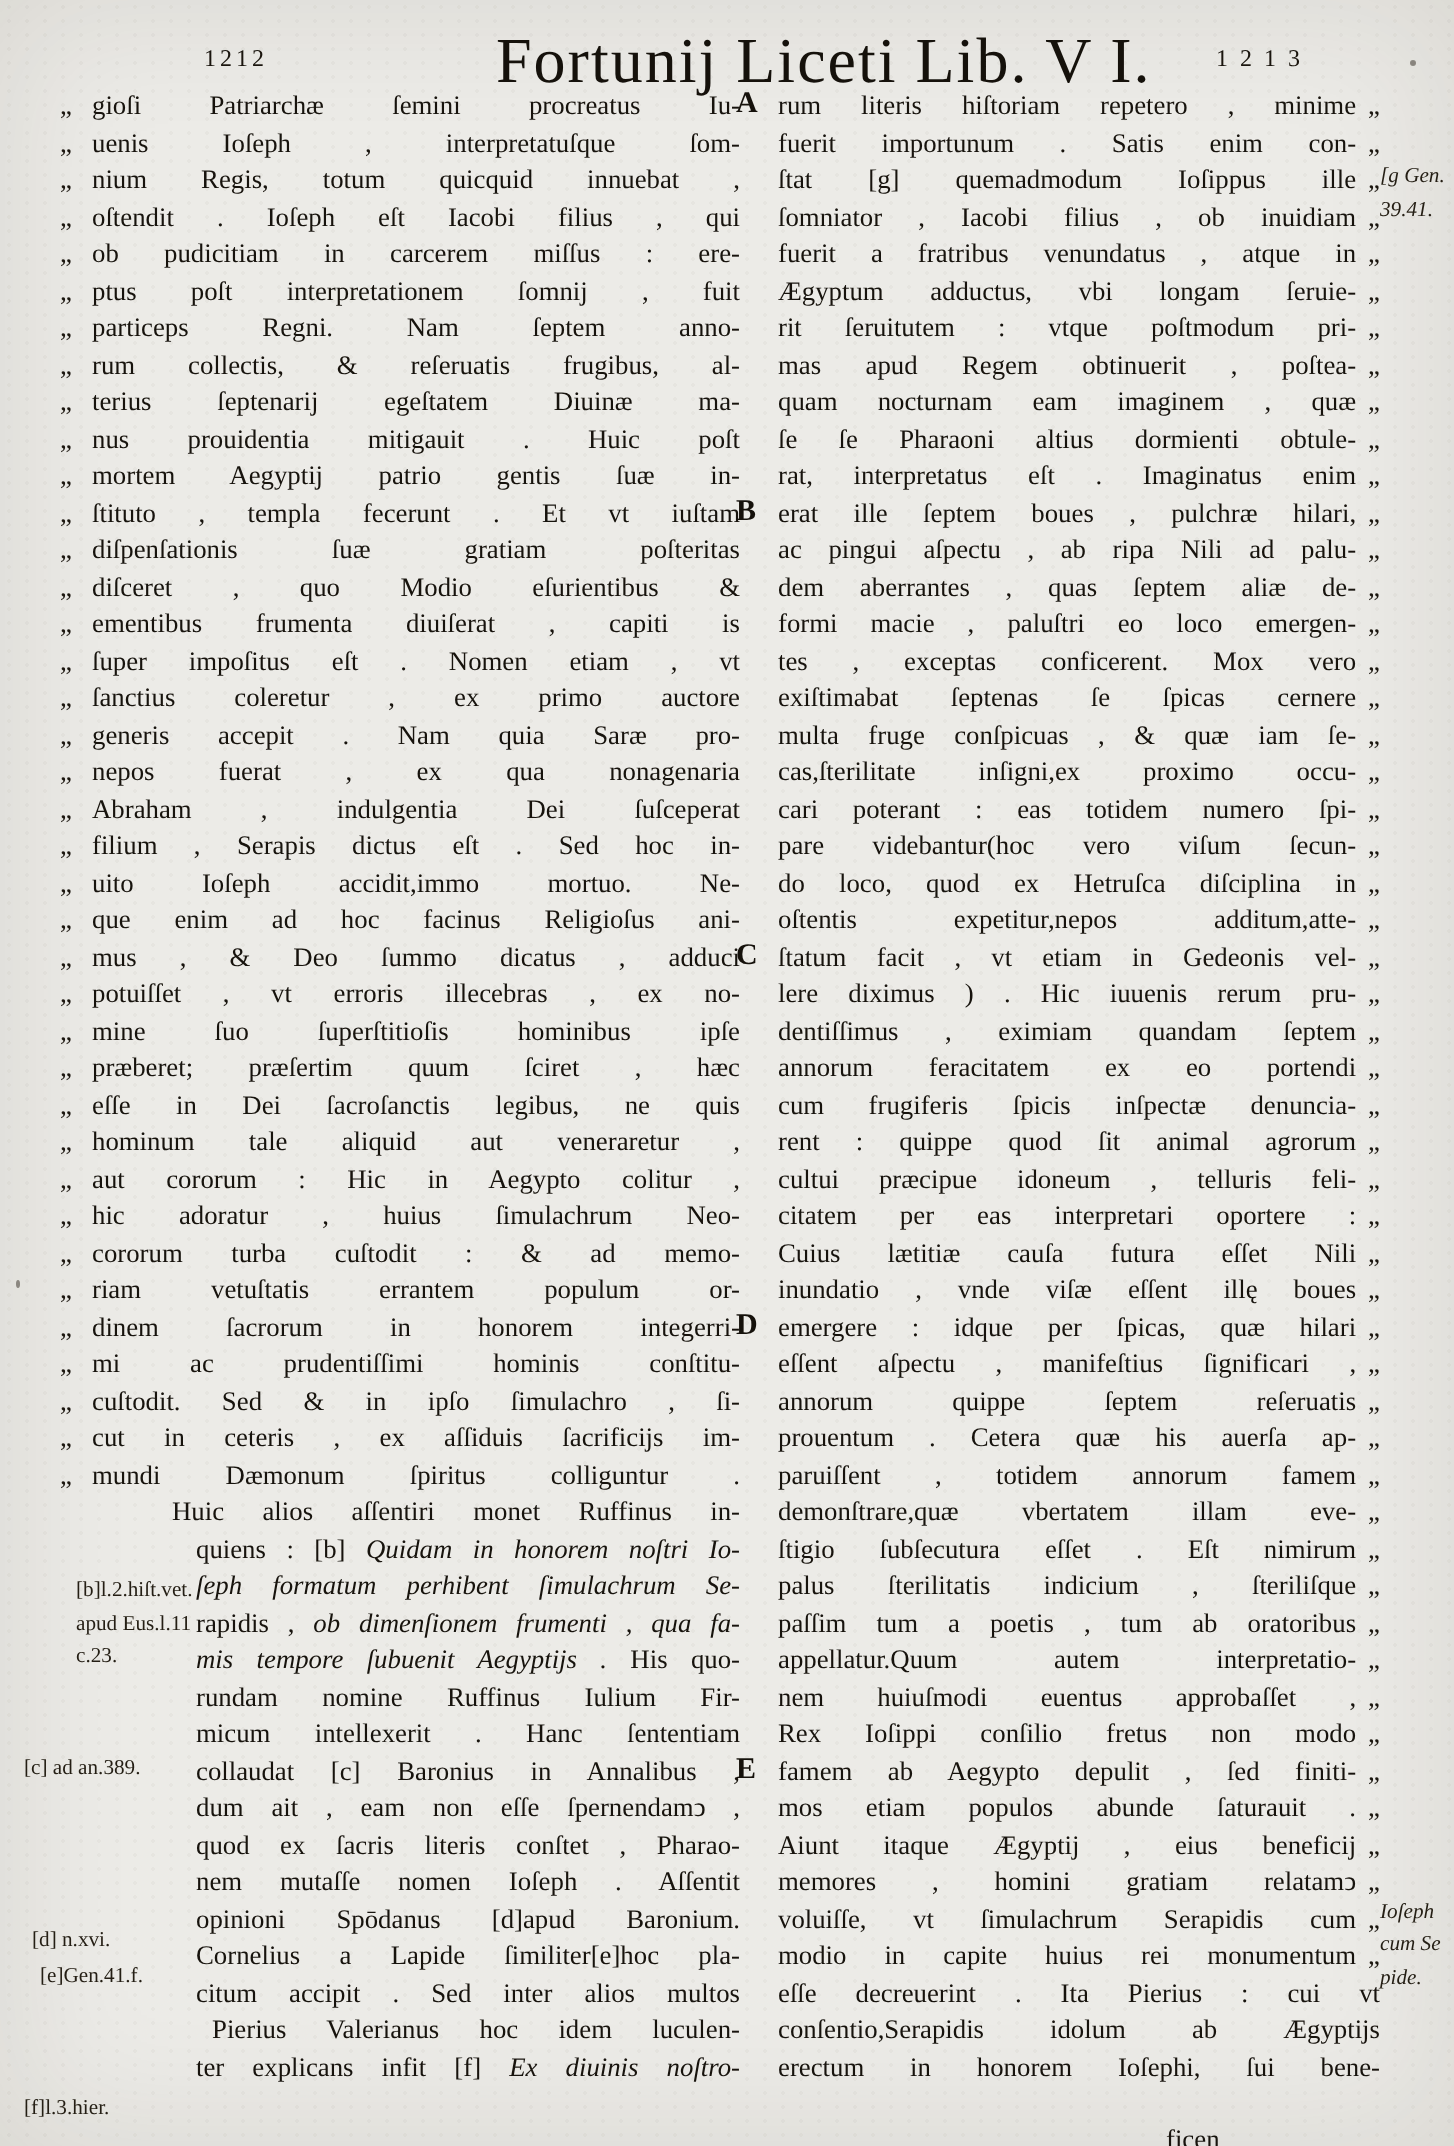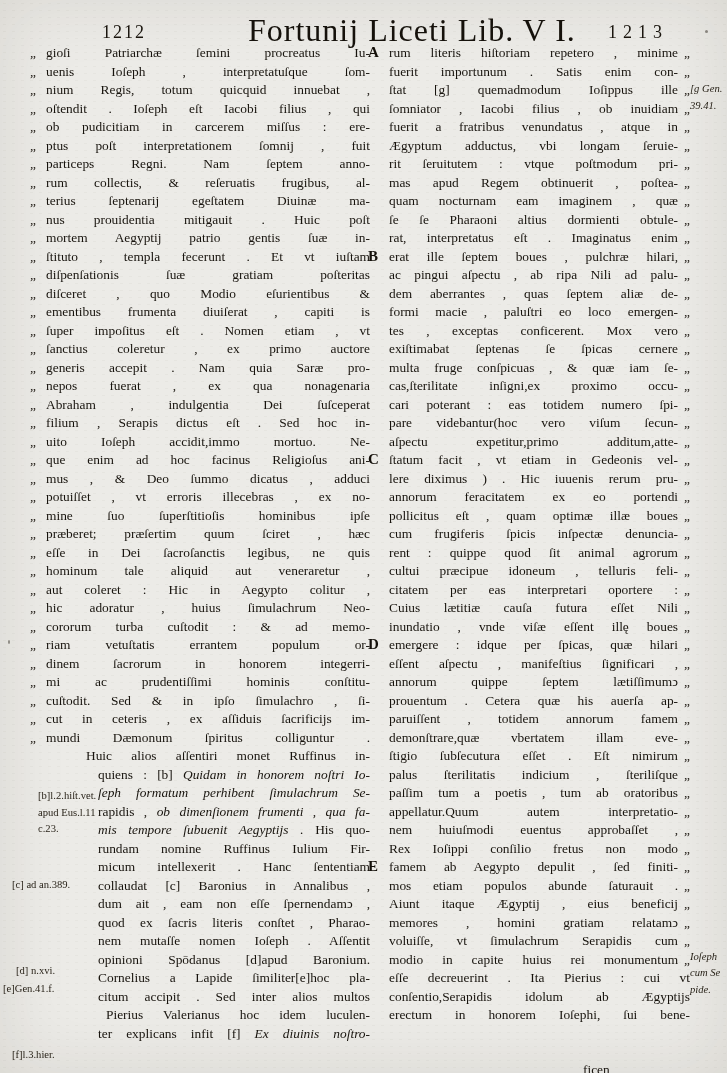--- a/index.html
+++ b/index.html
@@ -7,21 +7,21 @@
     position:relative;width:727px;height:1073px;margin:0 auto;
     background:#ecebe7;
     background-image:radial-gradient(rgba(60,50,30,0.035) 1px, transparent 1.2px);
     background-size:9px 7px;
     overflow:hidden;
     font-family:"Liberation Serif","DejaVu Serif",serif;
     color:#17130d;
     box-shadow:inset 0 0 70px rgba(40,30,10,0.10);
   }
   .hdr{position:absolute;top:8px;left:0;width:100%;height:38px;}
-  .pageno{position:absolute;font-size:18px;letter-spacing:2px;color:#1a150e;}
+  .pageno{position:absolute;font-size:12px;letter-spacing:2px;color:#1a150e;}
   .pageno.left{left:102px;top:14px;}
   .pageno.right{left:608px;top:14px;letter-spacing:6px;}
   .title{
     position:absolute;left:248px;top:4px;width:290px;text-align:center;
     font-size:32px;letter-spacing:1px;color:#15110b;white-space:nowrap;
   }
   .col{position:absolute;top:44px;}
   .col.L{left:30px;width:340px;}
   .col.R{left:389px;width:301px;}
   .line{
@@ -83,21 +83,21 @@
       <div class="line"><span class="qm">„</span><span>Abraham , indulgentia Dei ſuſceperat</span></div>
       <div class="line"><span class="qm">„</span><span>filium , Serapis dictus eſt . Sed hoc in-</span></div>
       <div class="line"><span class="qm">„</span><span>uito Ioſeph accidit,immo mortuo. Ne-</span></div>
       <div class="line"><span class="qm">„</span><span>que enim ad hoc facinus Religioſus ani-</span></div>
       <div class="line"><span class="qm">„</span><span>mus , &amp; Deo ſummo dicatus , adduci</span></div>
       <div class="line"><span class="qm">„</span><span>potuiſſet , vt erroris illecebras , ex no-</span></div>
       <div class="line"><span class="qm">„</span><span>mine ſuo ſuperſtitioſis hominibus ipſe</span></div>
       <div class="line"><span class="qm">„</span><span>præberet; præſertim quum ſciret , hæc</span></div>
       <div class="line"><span class="qm">„</span><span>eſſe in Dei ſacroſanctis legibus, ne quis</span></div>
       <div class="line"><span class="qm">„</span><span>hominum tale aliquid aut veneraretur ,</span></div>
-      <div class="line"><span class="qm">„</span><span>aut coleret : Hic in Aegypto colitur ,</span></div>
+      <div class="line"><span class="qm">„</span><span>aut cororum : Hic in Aegypto colitur ,</span></div>
       <div class="line"><span class="qm">„</span><span>hic adoratur , huius ſimulachrum Neo-</span></div>
       <div class="line"><span class="qm">„</span><span>cororum turba cuſtodit : &amp; ad memo-</span></div>
       <div class="line"><span class="qm">„</span><span>riam vetuſtatis errantem populum or-</span></div>
       <div class="line"><span class="qm">„</span><span>dinem ſacrorum in honorem integerri-</span></div>
       <div class="line"><span class="qm">„</span><span>mi ac prudentiſſimi hominis conſtitu-</span></div>
       <div class="line"><span class="qm">„</span><span>cuſtodit. Sed &amp; in ipſo ſimulachro , ſi-</span></div>
       <div class="line"><span class="qm">„</span><span>cut in ceteris , ex aſſiduis ſacrificijs im-</span></div>
       <div class="line"><span class="qm">„</span><span>mundi Dæmonum ſpiritus colliguntur .</span></div>
       <div class="line p2"><span>Huic alios aſſentiri monet Ruffinus in-</span></div>
       <div class="line p1"><span>quiens : [b] </span><i>Quidam in honorem noſtri Io-</i></div>
@@ -131,34 +131,35 @@
       <div class="line"><span class="marker">B</span><span>erat ille ſeptem boues , pulchræ hilari,</span><span class="eqm"> „</span></div>
       <div class="line"><span>ac pingui aſpectu , ab ripa Nili ad palu-</span><span class="eqm"> „</span></div>
       <div class="line"><span>dem aberrantes , quas ſeptem aliæ de-</span><span class="eqm"> „</span></div>
       <div class="line"><span>formi macie , paluſtri eo loco emergen-</span><span class="eqm"> „</span></div>
       <div class="line"><span>tes , exceptas conficerent. Mox vero</span><span class="eqm"> „</span></div>
       <div class="line"><span>exiſtimabat ſeptenas ſe ſpicas cernere</span><span class="eqm"> „</span></div>
       <div class="line"><span>multa fruge conſpicuas , &amp; quæ iam ſe-</span><span class="eqm"> „</span></div>
       <div class="line"><span>cas,ſterilitate inſigni,ex proximo occu-</span><span class="eqm"> „</span></div>
       <div class="line"><span>cari poterant : eas totidem numero ſpi-</span><span class="eqm"> „</span></div>
       <div class="line"><span>pare videbantur(hoc vero viſum ſecun-</span><span class="eqm"> „</span></div>
-      <div class="line"><span>aſpectu expetitur,primo additum,atte-</span><span class="eqm"> „</span></div>
+      <div class="line"><span>do loco, quod ex Hetruſca diſciplina in</span><span class="eqm"> „</span></div>
+      <div class="line"><span>oſtentis expetitur,nepos additum,atte-</span><span class="eqm"> „</span></div>
       <div class="line"><span class="marker">C</span><span>ſtatum facit , vt etiam in Gedeonis vel-</span><span class="eqm"> „</span></div>
       <div class="line"><span>lere diximus ) . Hic iuuenis rerum pru-</span><span class="eqm"> „</span></div>
+      <div class="line"><span>dentiſſimus , eximiam quandam ſeptem</span><span class="eqm"> „</span></div>
       <div class="line"><span>annorum feracitatem ex eo portendi</span><span class="eqm"> „</span></div>
-      <div class="line"><span>pollicitus eſt , quam optimæ illæ boues</span><span class="eqm"> „</span></div>
       <div class="line"><span>cum frugiferis ſpicis inſpectæ denuncia-</span><span class="eqm"> „</span></div>
       <div class="line"><span>rent : quippe quod ſit animal agrorum</span><span class="eqm"> „</span></div>
       <div class="line"><span>cultui præcipue idoneum , telluris feli-</span><span class="eqm"> „</span></div>
       <div class="line"><span>citatem per eas interpretari oportere :</span><span class="eqm"> „</span></div>
       <div class="line"><span>Cuius lætitiæ cauſa futura eſſet Nili</span><span class="eqm"> „</span></div>
       <div class="line"><span>inundatio , vnde viſæ eſſent illę boues</span><span class="eqm"> „</span></div>
       <div class="line"><span class="marker">D</span><span>emergere : idque per ſpicas, quæ hilari</span><span class="eqm"> „</span></div>
       <div class="line"><span>eſſent aſpectu , manifeſtius ſignificari ,</span><span class="eqm"> „</span></div>
-      <div class="line"><span>annorum quippe ſeptem lætiſſimumↄ</span><span class="eqm"> „</span></div>
+      <div class="line"><span>annorum quippe ſeptem reſeruatis</span><span class="eqm"> „</span></div>
       <div class="line"><span>prouentum . Cetera quæ his auerſa ap-</span><span class="eqm"> „</span></div>
       <div class="line"><span>paruiſſent , totidem annorum famem</span><span class="eqm"> „</span></div>
       <div class="line"><span>demonſtrare,quæ vbertatem illam eve-</span><span class="eqm"> „</span></div>
       <div class="line"><span>ſtigio ſubſecutura eſſet . Eſt nimirum</span><span class="eqm"> „</span></div>
       <div class="line"><span>palus ſterilitatis indicium , ſteriliſque</span><span class="eqm"> „</span></div>
       <div class="line"><span>paſſim tum a poetis , tum ab oratoribus</span><span class="eqm"> „</span></div>
       <div class="line"><span>appellatur.Quum autem interpretatio-</span><span class="eqm"> „</span></div>
       <div class="line"><span>nem huiuſmodi euentus approbaſſet ,</span><span class="eqm"> „</span></div>
       <div class="line"><span>Rex Ioſippi conſilio fretus non modo</span><span class="eqm"> „</span></div>
       <div class="line"><span class="marker">E</span><span>famem ab Aegypto depulit , ſed finiti-</span><span class="eqm"> „</span></div>
@@ -177,21 +178,21 @@
         <div>[b]l.2.hiſt.vet.</div>
         <div>apud Eus.l.11</div>
         <div>c.23.</div>
       </div>
       <div class="mnote" style="top: 877px; left: 12px;">
         <div>[c] ad an.389.</div>
       </div>
       <div class="mnote" style="top: 962.5px; left: 16px;">
         <div>[d] n.xvi.</div>
       </div>
-      <div class="mnote" style="top: 981px; left: 3px;">
+      <div class="mnote" style="top: 981px; left: 20px;">
         <div>[e]Gen.41.f.</div>
       </div>
       <div class="mnote" style="top: 1047px; left: 12px;">
         <div>[f]l.3.hier.</div>
       </div>
     </div>
   <div id="notes-right">
       <div class="mnote rside" style="top: 81px;">
         <div>[g Gen.</div>
         <div>39.41.</div>

